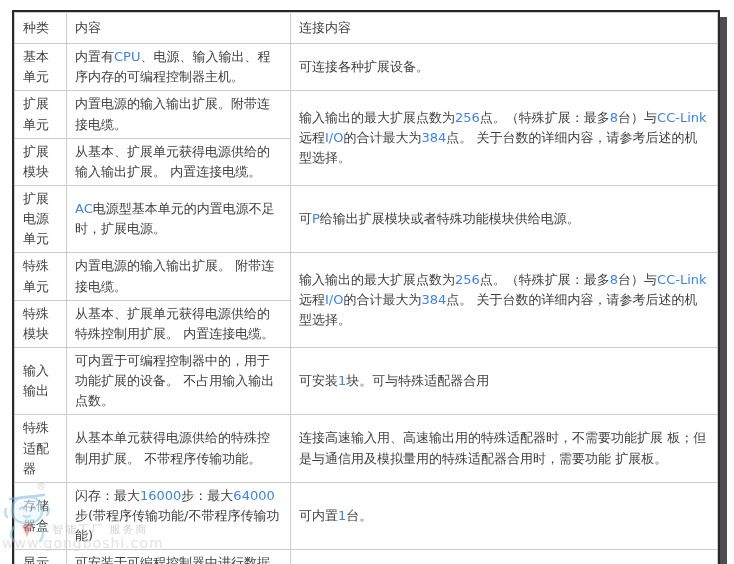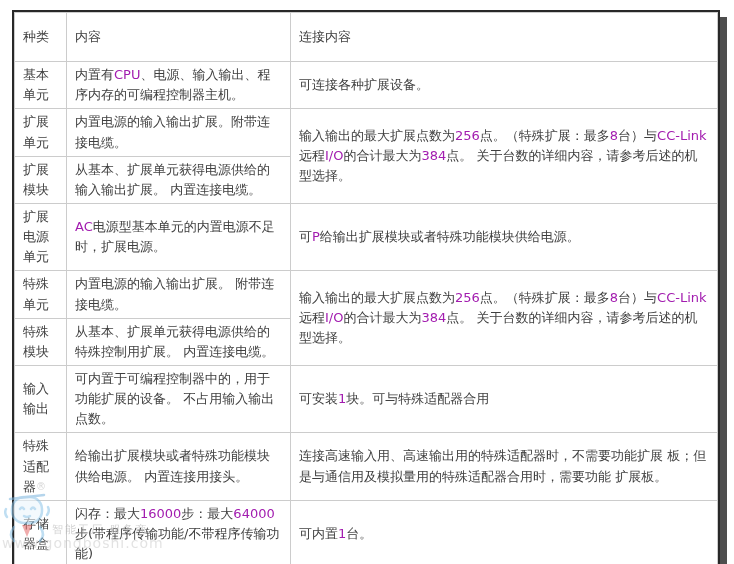--- a/index.html
+++ b/index.html
@@ -27,24 +27,24 @@
   }
   th, td {
     border:1px solid #cccccc;
     padding:3px 8px;
     line-height:1.55;
     font-weight:normal;
     text-align:left;
     vertical-align:middle;
     word-break:break-all;
   }
-  thead th { padding:14px 8px; }
+  thead th { padding:5px 8px; }
   col.c-type { width:52px; }
   col.c-content { width:224px; }
-  .hl { color:#a21caf; }
+  .hl { color:#3b82f6; }
   
   .watermark {
     position:absolute;
     left:2px; top:481px;
     width:190px; height:80px;
     opacity:0.55;
     pointer-events:none;
     z-index:5;
   }
   .wm-face { position:absolute; left:2px; top:6px; }
@@ -115,21 +115,21 @@
           <td>特殊模块</td>
           <td><span>从基本、扩展单元获得电源供给的特殊控制用扩展。 内置连接电缆。</span></td>
         </tr>
         <tr>
           <td>输入输出</td>
           <td><span>可内置于可编程控制器中的，用于功能扩展的设备。 不占用输入输出点数。</span></td>
           <td><span>可安装</span><span class="hl">1</span><span>块。可与特殊适配器合用</span></td>
         </tr>
         <tr>
           <td>特殊适配器</td>
-          <td><span>给输出扩展模块或者特殊功能模块供给电源。 内置连接用接头。</span></td>
+          <td><span>从基本单元获得电源供给的特殊控制用扩展。 不带程序传输功能。</span></td>
           <td><span>连接高速输入用、高速输出用的特殊适配器时，不需要功能扩展 板；但是与通信用及模拟量用的特殊适配器合用时，需要功能 扩展板。</span></td>
         </tr>
         <tr>
           <td>存储器盒</td>
           <td><span>闪存：最大</span><span class="hl">16000</span><span>步：最大</span><span class="hl">64000</span><span>步(带程序传输功能/不带程序传输功能)</span></td>
           <td><span>可内置</span><span class="hl">1</span><span>台。</span></td>
         </tr>
         <tr>
           <td>显示模块</td>
           <td><span>可安装于可编程控制器中进行数据的显示和设定。</span></td>

